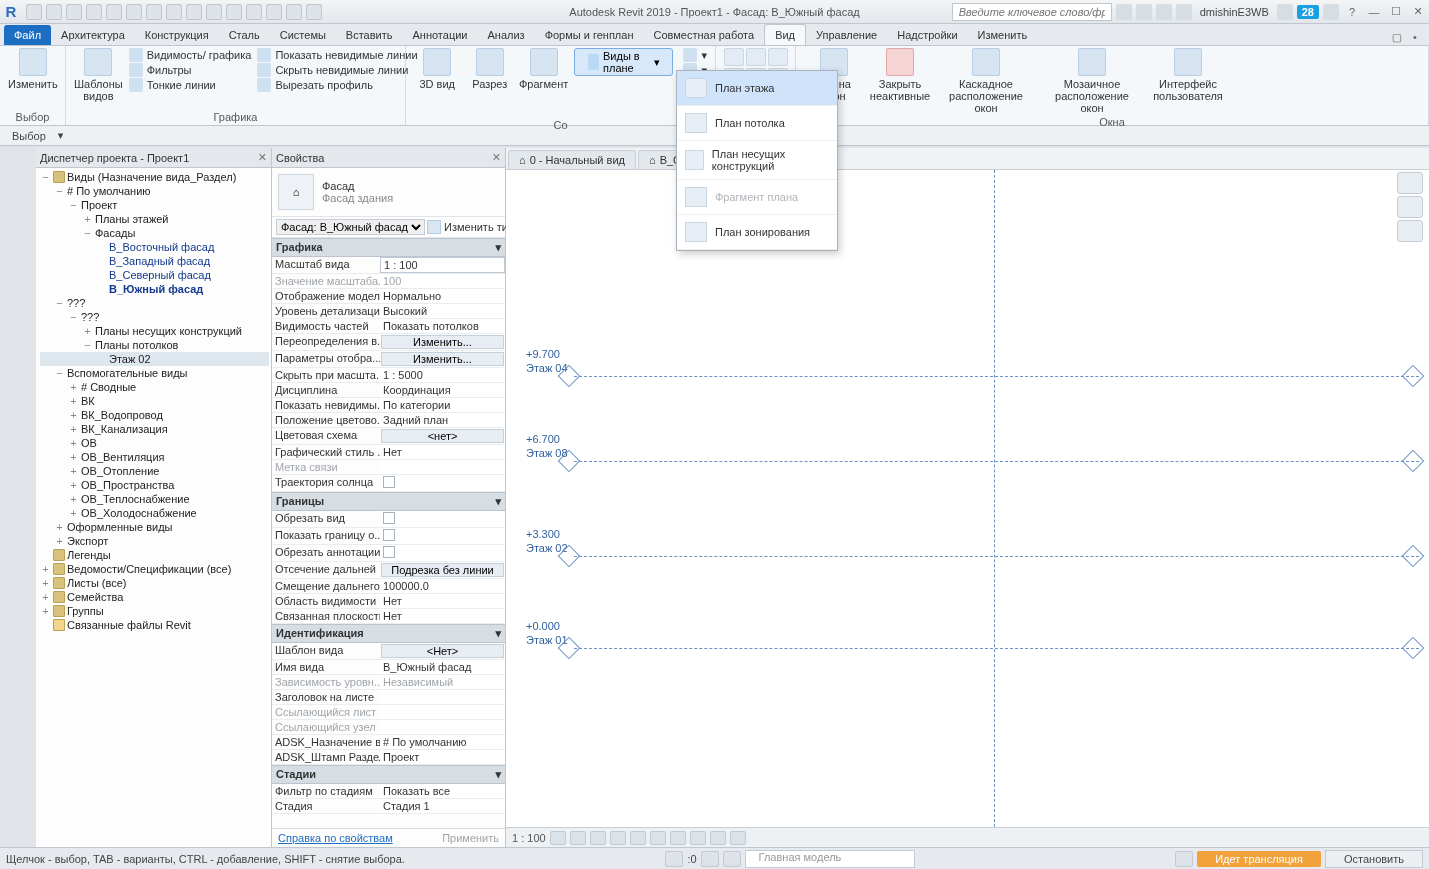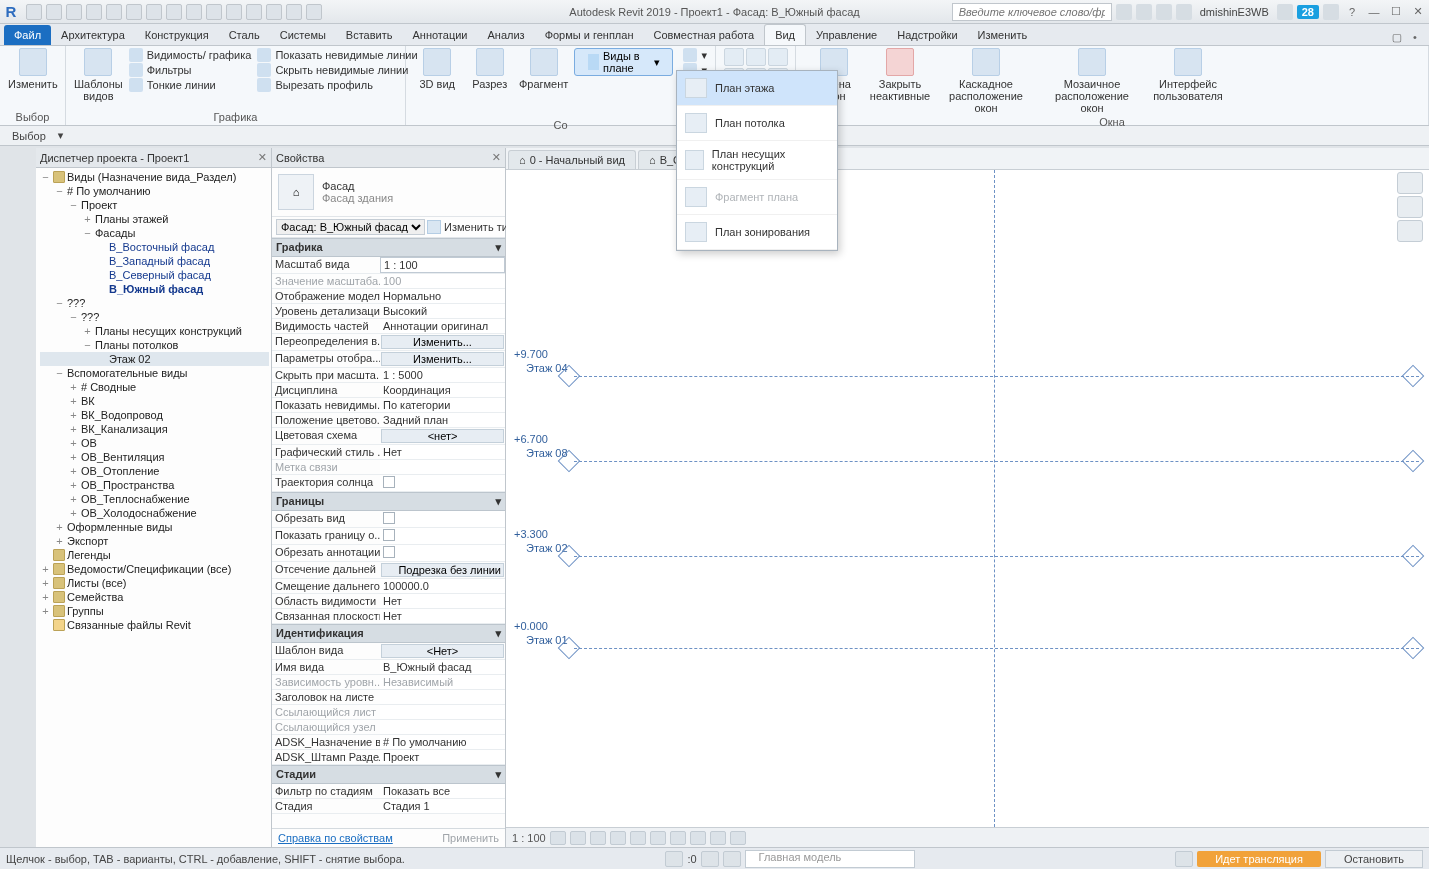--- a/index.html
+++ b/index.html
@@ -90,21 +90,21 @@
 .pfoot .apply{color:#a0a5aa;}
 
 
 .canvaswrap{flex:1;display:flex;flex-direction:column;background:#fff;position:relative;}
 .doctabs{height:22px;background:#f0f3f6;border-bottom:1px solid #c8ced4;display:flex;align-items:flex-end;}
 .doctab{padding:3px 10px;border:1px solid #c8ced4;border-bottom:none;background:#e3e8ec;margin-left:2px;border-radius:3px 3px 0 0;display:flex;align-items:center;gap:4px;color:#333;}
 .doctab.active{background:#fff;}
 .doctab .x{color:#888;}
 .canvas{flex:1;position:relative;background:#fff;overflow:hidden;}
 .level{position:absolute;left:0;right:10px;}
-.level .lab{position:absolute;left:8px;top:-22px;color:#315f9c;font-size:11px;}
+.level .lab{position:absolute;left:20px;top:-22px;color:#315f9c;font-size:11px;}
 .level .lab2{position:absolute;left:20px;top:-8px;color:#315f9c;font-size:11px;}
 .level .line{position:absolute;left:68px;right:0;top:6px;border-top:1px dashed #6d91c4;}
 .level .head{position:absolute;left:55px;top:-2px;width:16px;height:16px;border:1px solid #6d91c4;transform:rotate(45deg);}
 .level .tail{position:absolute;right:-2px;top:-2px;width:16px;height:16px;border:1px solid #6d91c4;transform:rotate(45deg);}
 .vgrid{position:absolute;top:0;bottom:0;left:488px;border-left:1px dashed #6d91c4;}
 .vcbar{height:20px;background:#eef1f4;border-top:1px solid #c8ced4;display:flex;align-items:center;gap:4px;padding:0 6px;color:#555;}
 .vcbar .vb{width:16px;height:14px;background:#dbe2e8;border:1px solid #c2cbd3;border-radius:2px;}
 
 .navcube{position:absolute;right:4px;top:2px;width:28px;display:flex;flex-direction:column;gap:2px;}
 .navcube span{width:26px;height:22px;background:#e8edf1;border:1px solid #c4cdd5;border-radius:3px;}
@@ -512,21 +512,21 @@
       <div class="prow">
           <div class="pk">Отображение модели</div>
           <div class="pv">Нормально</div>
         </div>
       <div class="prow">
           <div class="pk">Уровень детализации</div>
           <div class="pv">Высокий</div>
         </div>
       <div class="prow">
           <div class="pk">Видимость частей</div>
-          <div class="pv">Аннотации оригинал</div>
+          <div class="pv">Показать потолков</div>
         </div>
       <div class="prow">
           <div class="pk">Переопределения в...</div>
           <div class="pvbtn">Изменить...</div>
         </div>
       <div class="prow">
           <div class="pk">Параметры отобра...</div>
           <div class="pvbtn">Изменить...</div>
         </div>
       <div class="prow">
@@ -572,21 +572,21 @@
       <div class="prow">
           <div class="pk">Показать границу о...</div>
           <div class="pv"><span class="chk"></span></div>
         </div>
       <div class="prow">
           <div class="pk">Обрезать аннотации</div>
           <div class="pv"><span class="chk"></span></div>
         </div>
       <div class="prow">
           <div class="pk">Отсечение дальней ...</div>
-          <div class="pvbtn" style="text-align:right;">Подрезка без линии</div>
+          <div class="pvbtn" style="text-align:center;">Подрезка без линии</div>
         </div>
       <div class="prow">
           <div class="pk">Смещение дальнего...</div>
           <div class="pv">100000.0</div>
         </div>
       <div class="prow">
           <div class="pk">Область видимости</div>
           <div class="pv">Нет</div>
         </div>
       <div class="prow">

